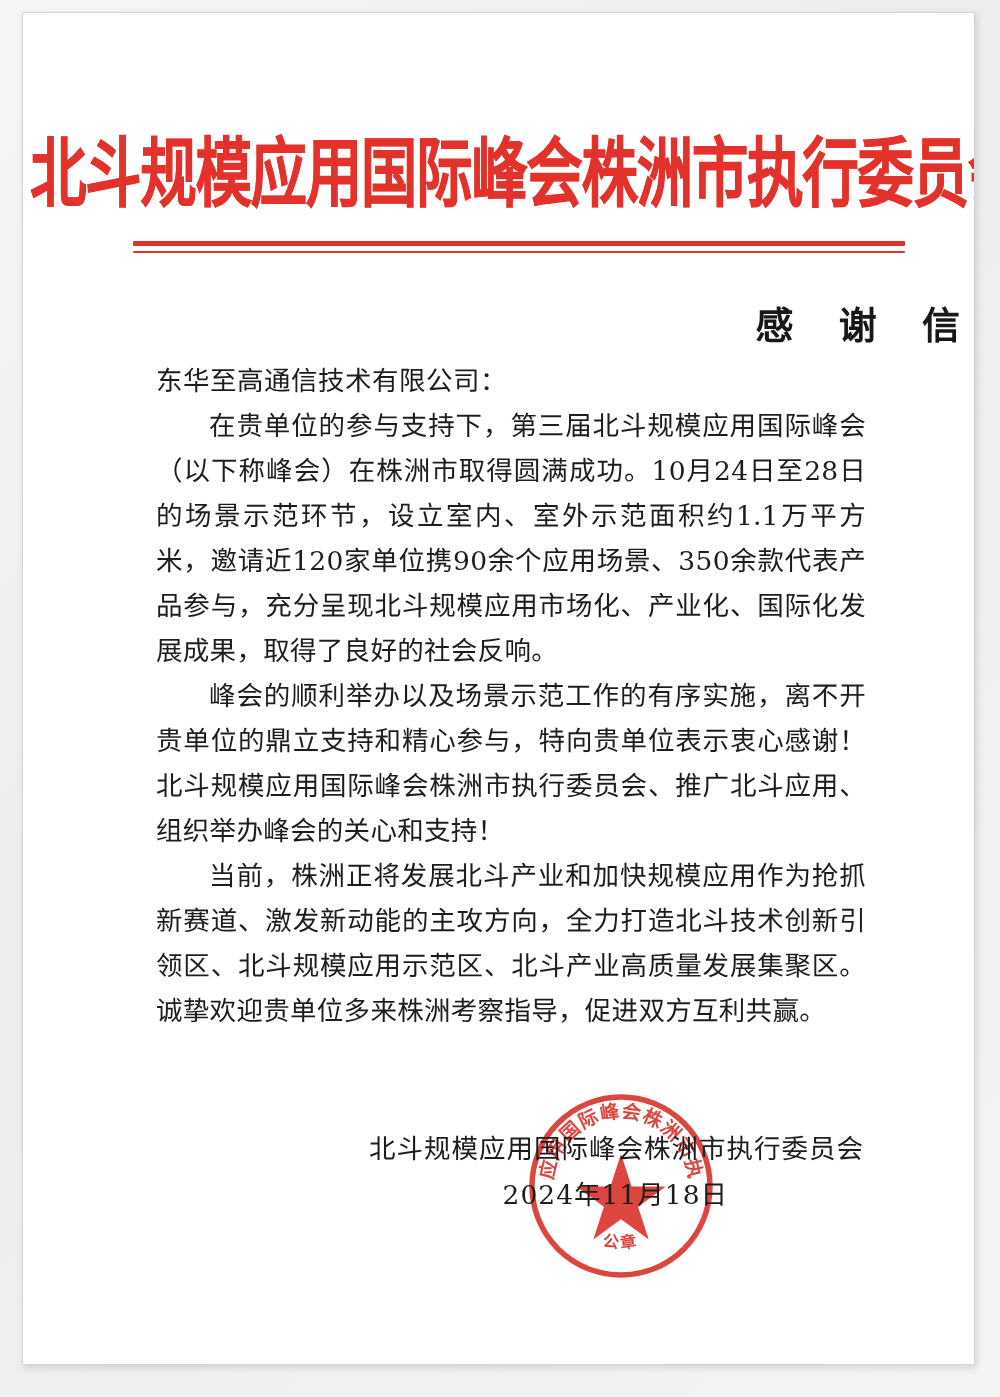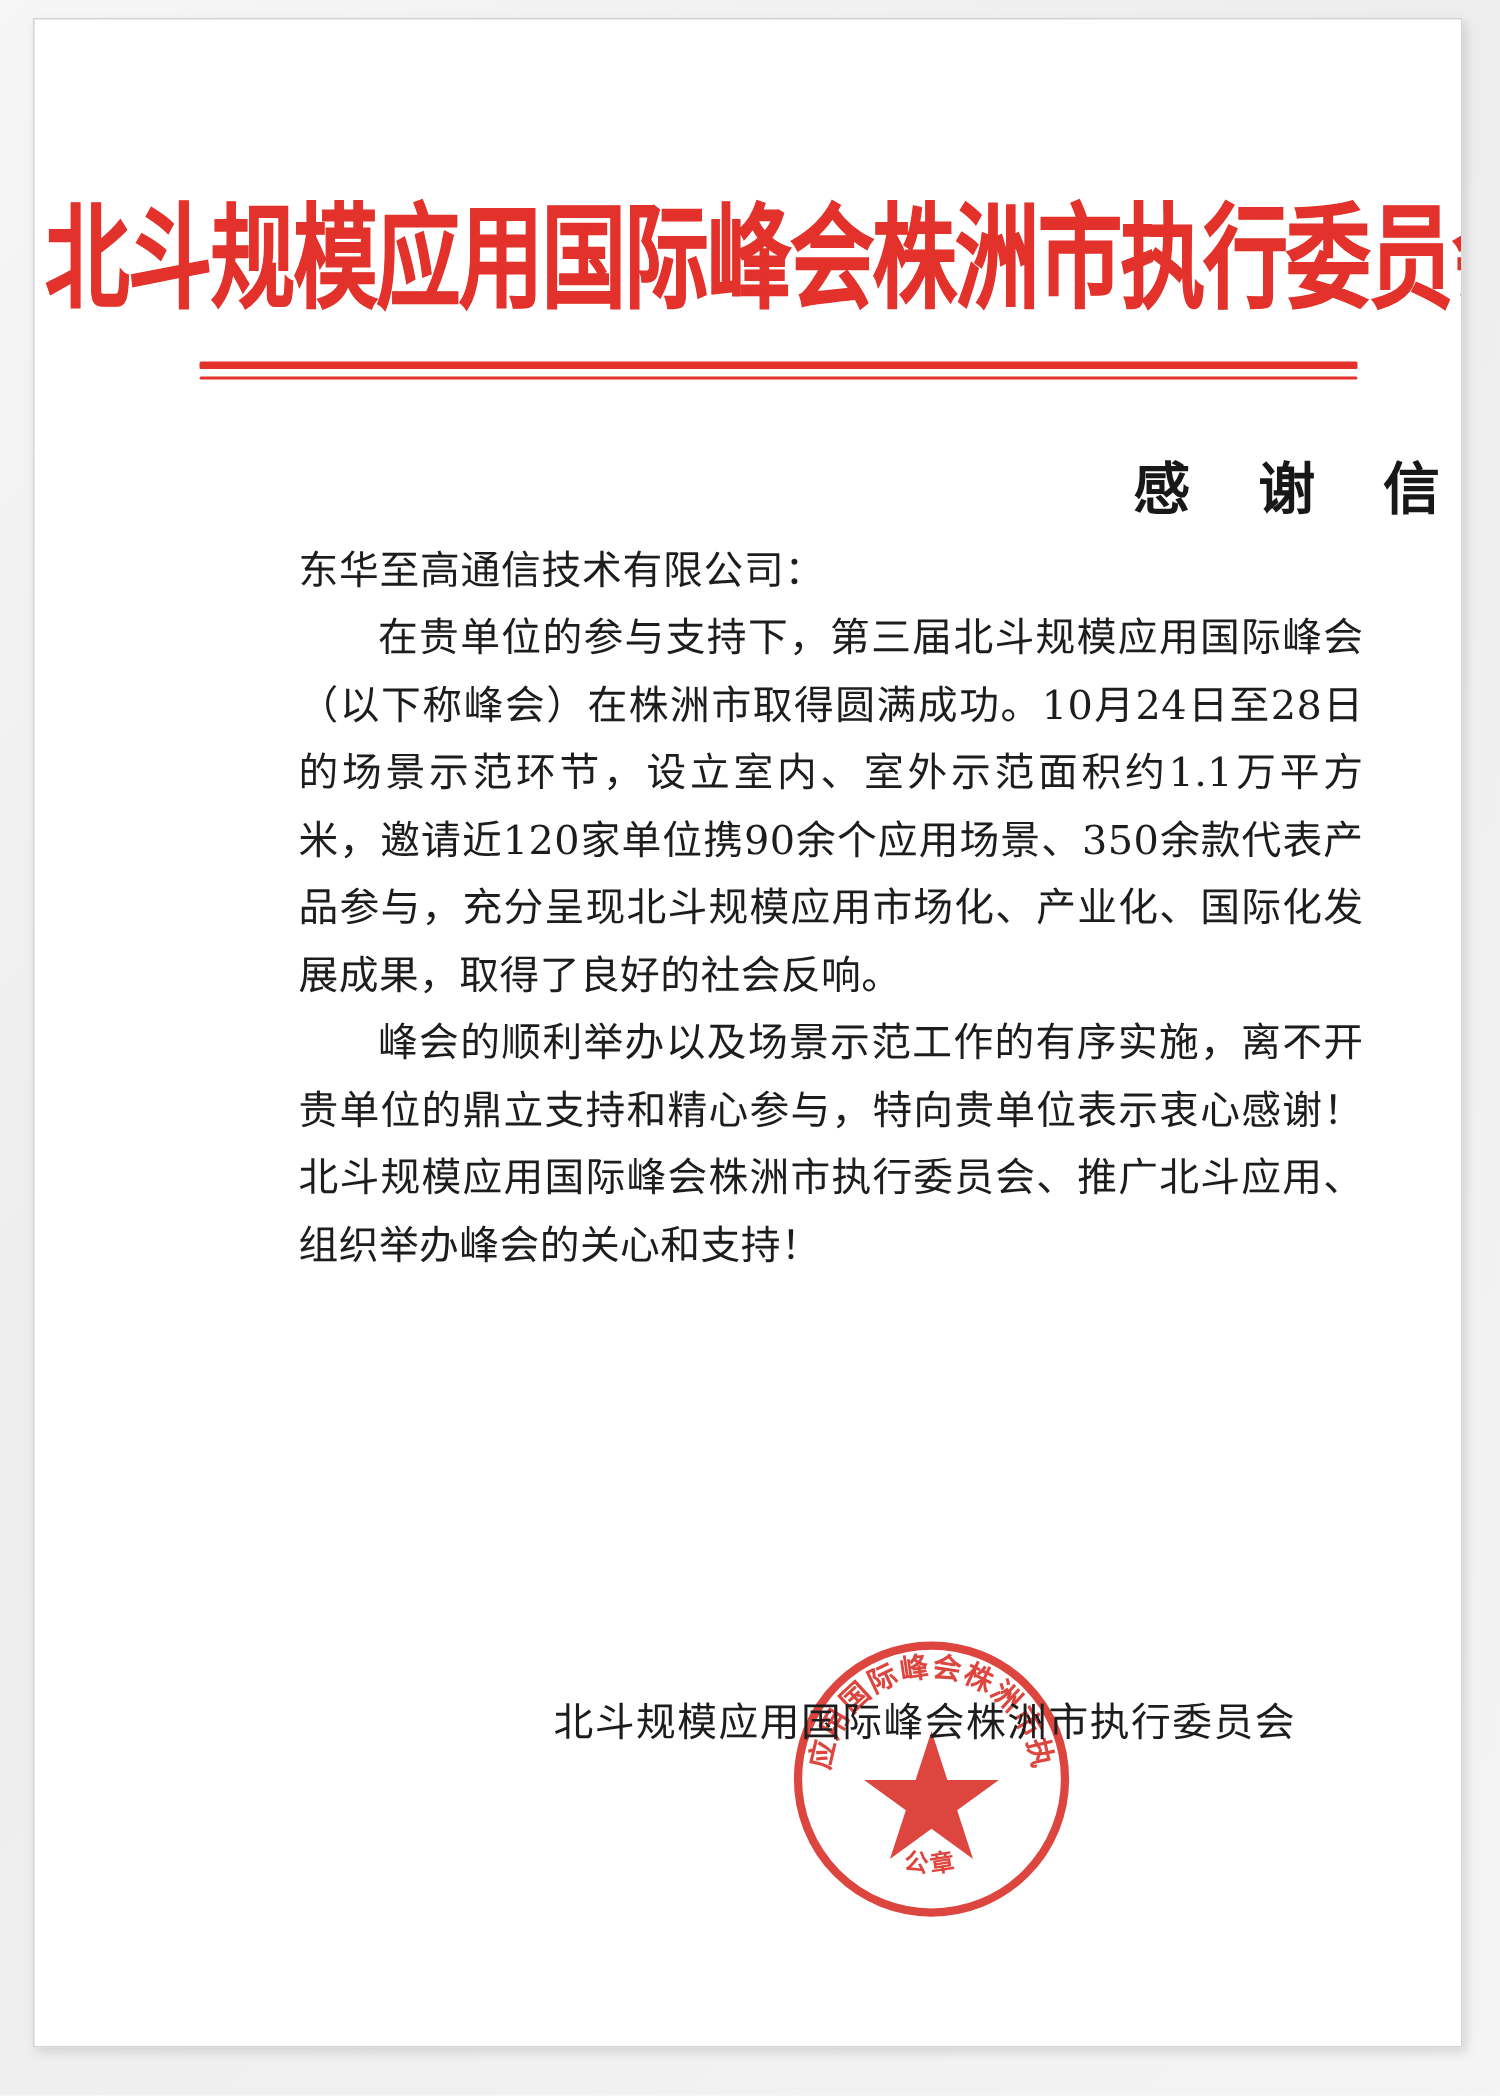--- a/index.html
+++ b/index.html
@@ -94,21 +94,20 @@
     position: absolute;
     left: 133px;
     top: 345px;
     width: 710px;
     color: #1d1d1d;
     font-family: "DejaVu Serif", "Liberation Serif", serif;
     font-size: 26.5px;
     line-height: 45px;
     text-align: justify;
     text-justify: inter-ideograph;
-    margin-left: 43px;
   }
   .salutation {
     margin: 0 0 0 0;
     letter-spacing: 0.5px;
   }
   .para {
     margin: 0;
     text-indent: 2em;
     letter-spacing: 0.3px;
   }
@@ -172,20 +171,21 @@
       <div class="rule-thick"></div>
       <div class="rule-thin"></div>
     </div>
 
     <div class="doc-title">感 谢 信</div>
 
     <div class="body-area">
       <p class="salutation">东华至高通信技术有限公司：</p>
       <p class="para">在贵单位的参与支持下，第三届北斗规模应用国际峰会（以下称峰会）在株洲市取得圆满成功。10月24日至28日的场景示范环节，设立室内、室外示范面积约1.1万平方米，邀请近120家单位携90余个应用场景、350余款代表产品参与，充分呈现北斗规模应用市场化、产业化、国际化发展成果，取得了良好的社会反响。</p>
       <p class="para">峰会的顺利举办以及场景示范工作的有序实施，离不开贵单位的鼎立支持和精心参与，特向贵单位表示衷心感谢！北斗规模应用国际峰会株洲市执行委员会、推广北斗应用、组织举办峰会的关心和支持！</p>
+      <p class="para">当前，株洲正将发展北斗产业和加快规模应用作为抢抓新赛道、激发新动能的主攻方向，全力打造北斗技术创新引领区、北斗规模应用示范区、北斗产业高质量发展集聚区。诚挚欢迎贵单位多来株洲考察指导，促进双方互利共赢。</p>
     </div>
 
     <div class="seal">
       <svg viewBox="0 0 188 188" xmlns="http://www.w3.org/2000/svg">
         <defs>
           <path id="sealArcTop" d="M 26,94 A 68,68 0 0 1 162,94" fill="none"></path>
           <path id="sealArcBottom" d="M 32,94 A 62,62 0 0 0 156,94" fill="none"></path>
         </defs>
         <circle cx="94" cy="94" r="89" fill="none" stroke="#d92b24" stroke-width="5.5"></circle>
         <text class="seal-ring-text" text-anchor="middle">
@@ -193,16 +193,17 @@
         </text>
         <text class="seal-bottom-text" text-anchor="middle">
           <textPath href="#sealArcBottom" startOffset="50%">公章</textPath>
         </text>
         <polygon fill="#d92b24" points="94,62 104.6,94.6 138.9,94.6 111.1,114.8 121.7,147.4 94,127.2 66.3,147.4 76.9,114.8 49.1,94.6 83.4,94.6"></polygon>
       </svg>
     </div>
 
     <div class="signature">
       <div class="sign-org">北斗规模应用国际峰会株洲市执行委员会</div>
+      <div class="sign-date">2024年11月18日</div>
     </div>
 
   </div>
 </div>
 
 </body></html>

